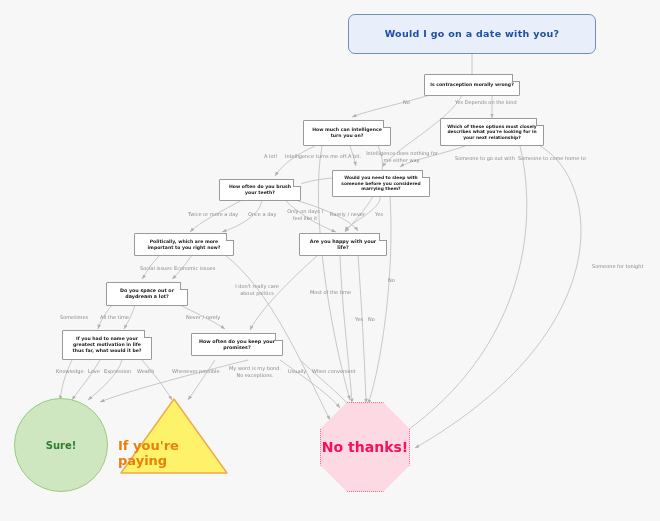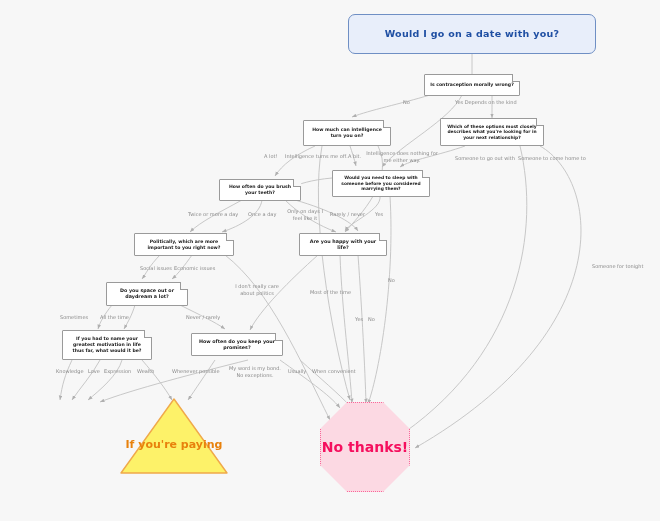--- a/index.html
+++ b/index.html
@@ -86,22 +86,22 @@
   }
   .terminal.triangle {
     background: none;
     border: none;
   }
   .terminal.triangle .tri-label {
     position: absolute;
     left: 0; right: 0;
     top: 52%;
     color: #e8810c;
-    font-size: 11px;
-    text-align: center;
+    font-size: 13px;
+    text-align: left;
   }
   .terminal.octagon {
     background: #fcd9e3;
     border: 1px dotted #f9689a;
     clip-path: polygon(30% 0%, 70% 0%, 100% 30%, 100% 70%, 70% 100%, 30% 100%, 0% 70%, 0% 30%);
     color: #f50f5e;
     font-size: 14px;
   }
 
   .elabel {
@@ -237,20 +237,23 @@
   </div>
 
   <div class="node note" style="left:62px; top:330px; width:90px; height:30px; font-size:4.6px;">
     <span class="txt">If you had to name your greatest motivation in life thus far, what would it be?</span>
   </div>
 
   <div class="node note" style="left:191px; top:333px; width:92px; height:23px; font-size:4.8px;">
     <span class="txt">How often do you keep your promises?</span>
   </div>
 
+  <div class="terminal circle" style="left:14px; top:398px; width:92px; height:92px;">
+    <span>Sure!</span>
+  </div>
 
   <div class="terminal triangle" style="left:118px; top:396px; width:112px; height:80px;">
     <svg width="112" height="80" viewBox="0 0 112 80">
       <polygon points="56,3 109,77 3,77" fill="#fdf269" stroke="#f0a94a" stroke-width="1.4" stroke-linejoin="round"></polygon>
     </svg>
     <span class="tri-label">If you're paying</span>
   </div>
 
   <div class="terminal octagon" style="left:320px; top:402px; width:88px; height:88px;">
     <span>No thanks!</span>

